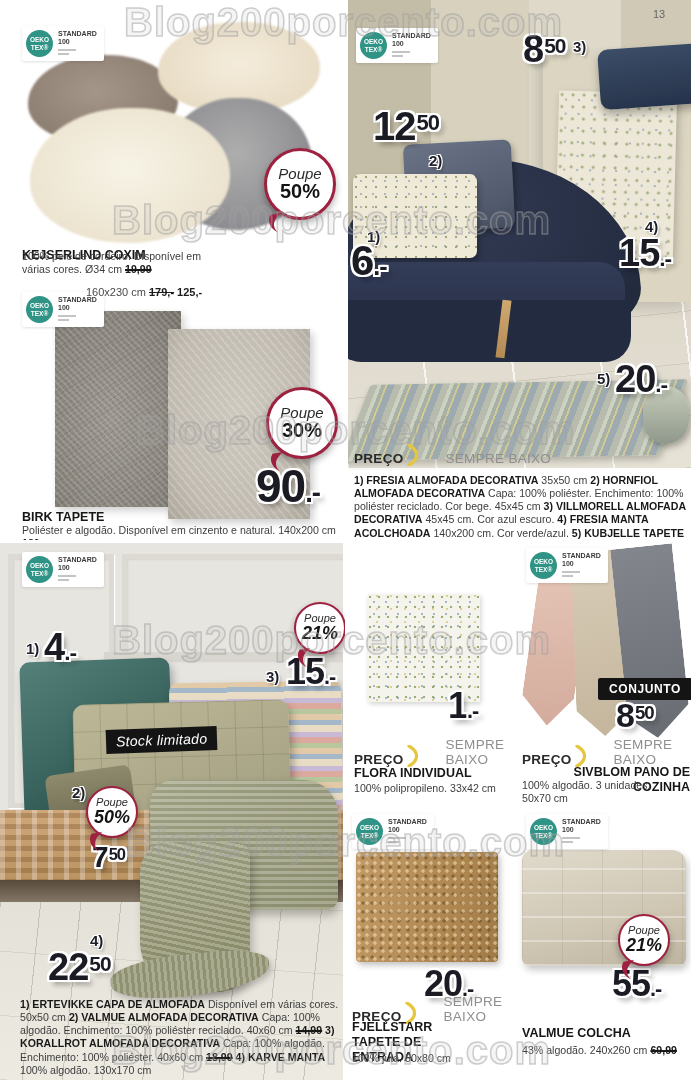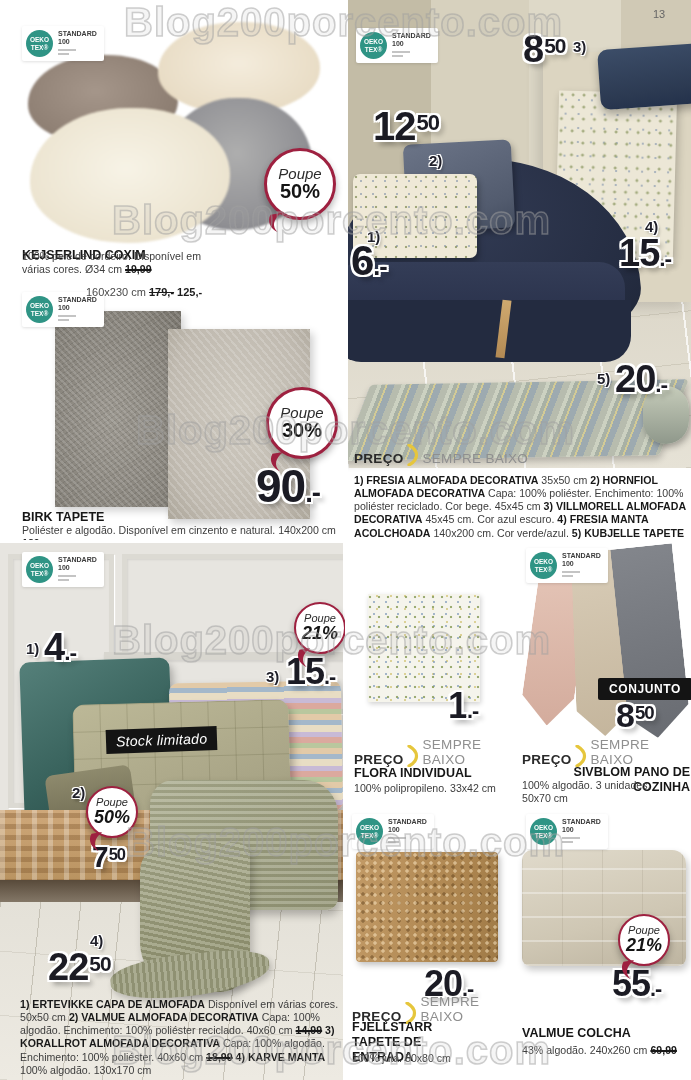--- a/index.html
+++ b/index.html
@@ -30,21 +30,21 @@
   .badge svg{position:absolute;}
   .badge.big{width:66px;height:66px;}
   .badge.big .pw{font-size:15px;} .badge.big .pp{font-size:20px;}
   .badge.sml{width:48px;height:48px;border-width:2.5px;}
   .badge.sml .pw{font-size:11px;} .badge.sml .pp{font-size:18px;font-style:italic;}
   .btail{left:0px;bottom:-16px;width:20px;height:20px;transform:rotate(-10deg);}
 
   
   .preco{position:absolute;display:flex;align-items:flex-end;gap:3px;z-index:40;}
   .preco .pb{font-weight:bold;font-size:13.5px;color:#2a2a2a;letter-spacing:.3px;}
-  .preco .pr{font-size:13.5px;color:#8f8f8f;letter-spacing:.3px;}
+  .preco .pr{font-size:13.5px;color:#8f8f8f;letter-spacing:.3px;margin-left:23px;}
   .preco svg{flex:0 0 auto;}
 
   
   .oeko{position:absolute;background:#fff;border-radius:2px;padding:4px 7px 4px 4px;display:flex;gap:5px;
         align-items:flex-start;z-index:30;box-shadow:0 1px 3px rgba(0,0,0,.12);}
   .oeko-circ{width:27px;height:27px;border-radius:50%;background:#2f9485;color:#fff;display:flex;
         flex-direction:column;align-items:center;justify-content:center;font-size:6.5px;font-weight:bold;line-height:1.15;}
   .oeko-right{display:flex;flex-direction:column;font-size:7px;font-weight:bold;color:#3a3a3a;line-height:1.2;}
   .obar{display:block;width:18px;height:2px;background:#c4c4c4;margin-top:2px;}
   .obar.short{width:11px;}

